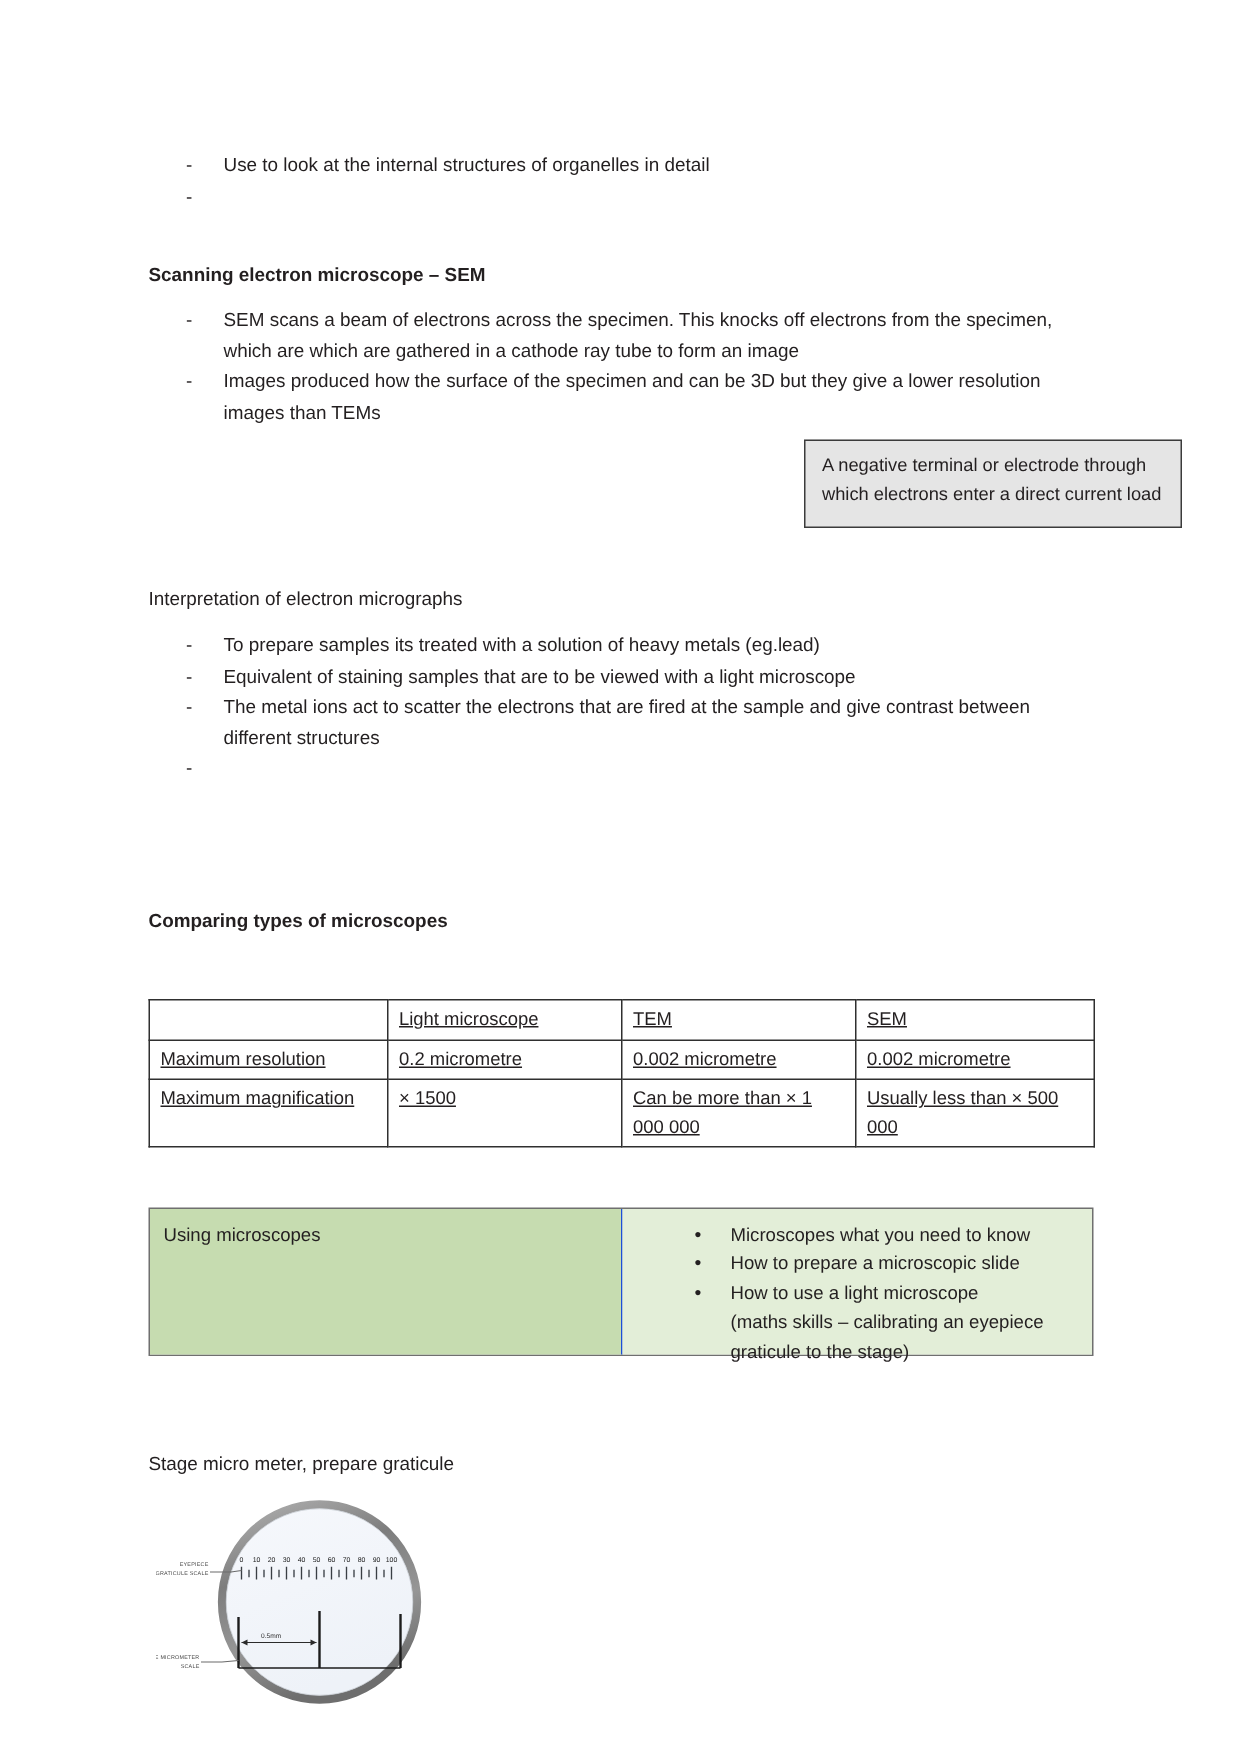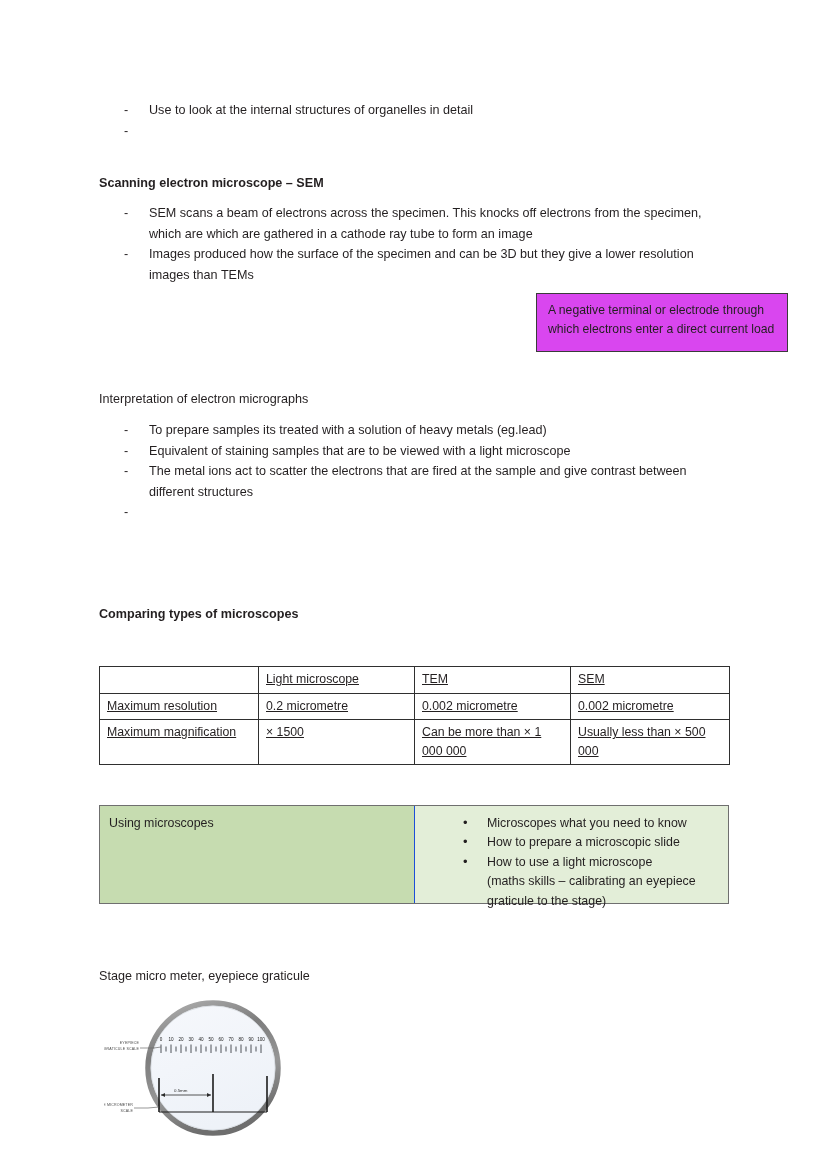--- a/index.html
+++ b/index.html
@@ -61,21 +61,21 @@
     color: #231f20;
   }
   .dash-list li.nomarker {
     padding-left: 50px;
   }
 
   
   .def-box {
     position: absolute;
     border: 1px solid #3b3b3b;
-    background: #d946ef;
+    background: #e5e5e5;
     box-sizing: border-box;
     padding: 7px 10px 8px 11px;
     font-size: 12.2px;
     line-height: 18.5px;
     color: #231f20;
   }
 
   
   .cmp-table {
     position: absolute;
@@ -262,21 +262,21 @@
         <li class="cont">
           <span>(maths skills – calibrating an eyepiece</span>
         </li>
         <li class="cont">
           <span>graticule to the stage)</span>
         </li>
       </ul>
     </div>
   </div>
 
-  <div class="block para" style="left:99px; top:966px; width:630px;">Stage micro meter, eyepiece graticule</div>
+  <div class="block para" style="left:99px; top:966px; width:630px;">Stage micro meter, prepare graticule</div>
 
   <div class="diagram" style="left:104px; top:996px; width:190px; height:155px;">
     <svg viewBox="0 0 190 155" width="190" height="155">
       <defs>
         <linearGradient id="ringGrad" x1="0" y1="0" x2="0.35" y2="1">
           <stop offset="0%" stop-color="#b4b4b4"></stop>
           <stop offset="38%" stop-color="#7d7d7d"></stop>
           <stop offset="70%" stop-color="#969696"></stop>
           <stop offset="100%" stop-color="#6e6e6e"></stop>
         </linearGradient>

